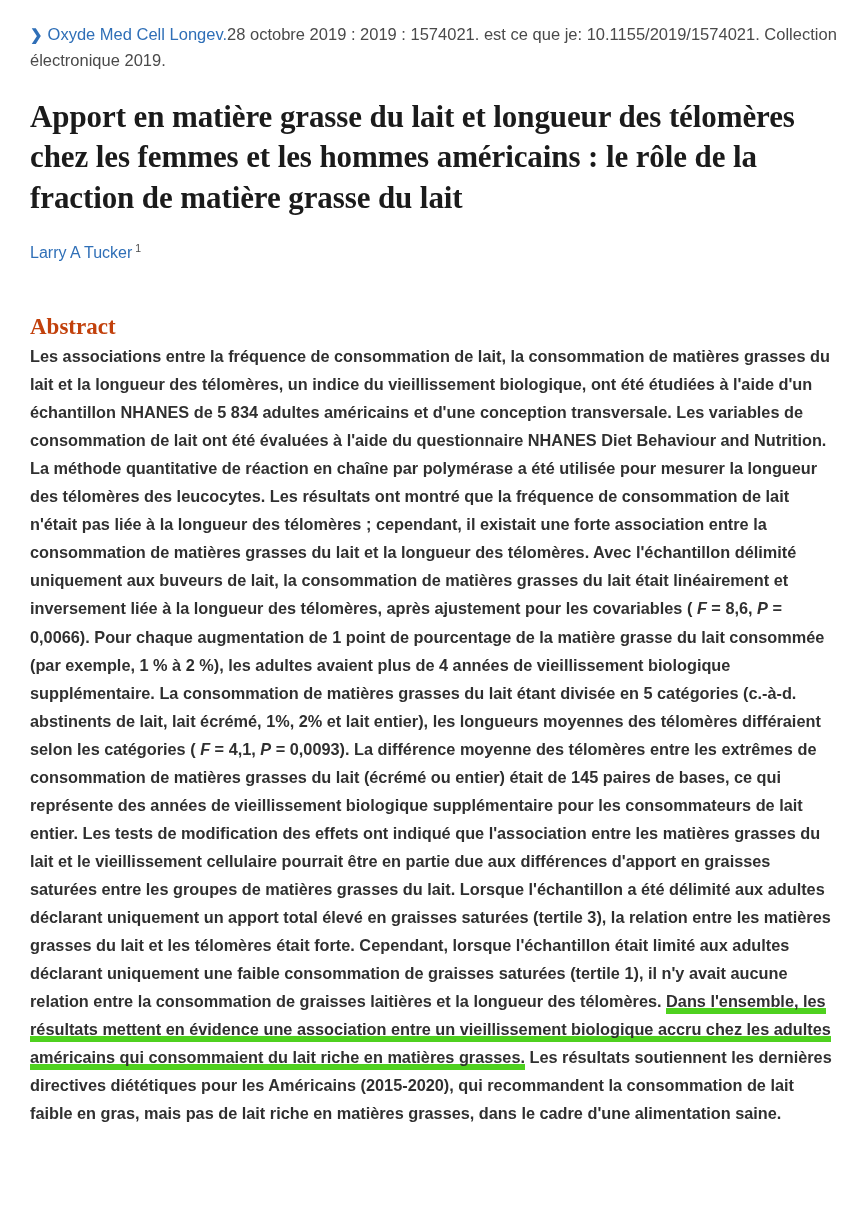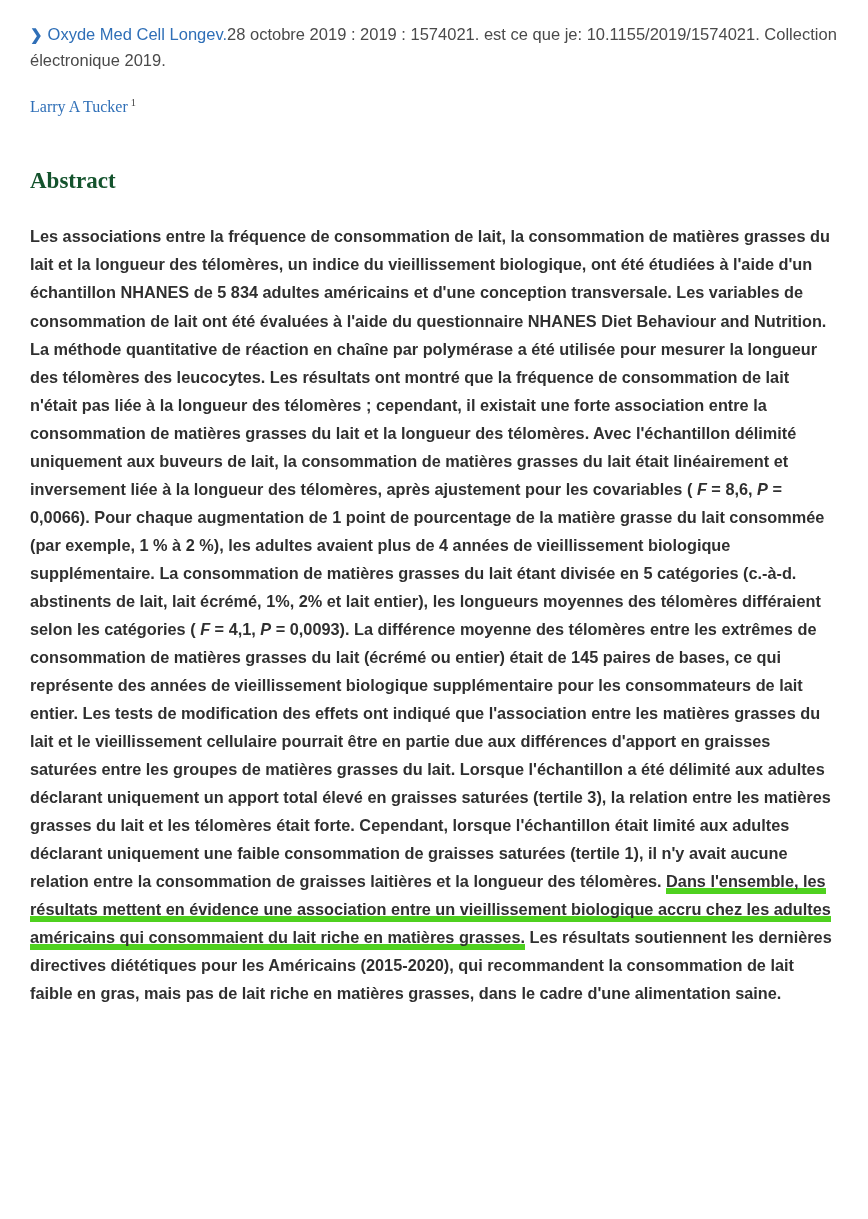--- a/index.html
+++ b/index.html
@@ -54,42 +54,41 @@
     padding-left: 4px;
     letter-spacing: -0.1px;
   }
 
   
   .authors {
     margin: 24px 0 0 0;
     padding-left: 4px;
     font-size: 16px;
     color: #2f6fb7;
-    font-family: Liberation Serif, serif;
   }
   .author-name {
     color: #2f6fb7;
     text-decoration: none;
     cursor: pointer;
   }
   .aff-sup {
     font-size: 10.5px;
     vertical-align: super;
     color: #4a4a4a;
     margin-left: 3px;
     cursor: pointer;
   }
 
   
   .abstract-heading {
     font-family: "Liberation Serif", serif;
     font-size: 23px;
     font-weight: bold;
-    color: #14532d;
-    margin: 52px 0 28px 0;
+    color: #c2410c;
+    margin: 52px 0 2px 0;
     padding-left: 4px;
   }
   .abstract-body {
     font-size: 16.3px;
     line-height: 1.72;
     color: #303030;
     text-align: left;
     padding-left: 4px;
     padding-right: 6px;
     margin: 0;
@@ -105,20 +104,21 @@
 </style>
 </head>
 <body>
 
 <div class="page">
 
   <p class="citation">
     <span class="chevron">❯</span><a class="journal-link" href="#">Oxyde Med Cell Longev.</a><span class="cit-rest">28 octobre 2019 : 2019 : 1574021. est ce que je: 10.1155/2019/1574021. Collection électronique 2019.</span>
   </p>
 
+  <h1 class="article-title">Apport en matière grasse du lait et longueur des télomères chez les femmes et les hommes américains : le rôle de la fraction de matière grasse du lait</h1>
 
   <div class="authors">
     <a class="author-name" href="#">Larry A Tucker</a><sup class="aff-sup">1</sup>
   </div>
 
   <h2 class="abstract-heading">Abstract</h2>
 
   <div class="abstract-body"><span>Les associations entre la fréquence de consommation de lait, la consommation de matières grasses du lait et la longueur des télomères, un indice du vieillissement biologique, ont été étudiées à l'aide d'un échantillon NHANES de 5 834 adultes américains et d'une conception transversale. Les variables de consommation de lait ont été évaluées à l'aide du questionnaire NHANES Diet Behaviour and Nutrition. La méthode quantitative de réaction en chaîne par polymérase a été utilisée pour mesurer la longueur des télomères des leucocytes. Les résultats ont montré que la fréquence de consommation de lait n'était pas liée à la longueur des télomères ; cependant, il existait une forte association entre la consommation de matières grasses du lait et la longueur des télomères. Avec l'échantillon délimité uniquement aux buveurs de lait, la consommation de matières grasses du lait était linéairement et inversement liée à la longueur des télomères, après ajustement pour les covariables ( </span><i>F</i><span> = 8,6, </span><i>P</i><span> = 0,0066). Pour chaque augmentation de 1 point de pourcentage de la matière grasse du lait consommée (par exemple, 1 % à 2 %), les adultes avaient plus de 4 années de vieillissement biologique supplémentaire. La consommation de matières grasses du lait étant divisée en 5 catégories (c.-à-d. abstinents de lait, lait écrémé, 1%, 2% et lait entier), les longueurs moyennes des télomères différaient selon les catégories ( </span><i>F</i><span> = 4,1, </span><i>P</i><span> = 0,0093). La différence moyenne des télomères entre les extrêmes de consommation de matières grasses du lait (écrémé ou entier) était de 145 paires de bases, ce qui représente des années de vieillissement biologique supplémentaire pour les consommateurs de lait entier. Les tests de modification des effets ont indiqué que l'association entre les matières grasses du lait et le vieillissement cellulaire pourrait être en partie due aux différences d'apport en graisses saturées entre les groupes de matières grasses du lait. Lorsque l'échantillon a été délimité aux adultes déclarant uniquement un apport total élevé en graisses saturées (tertile 3), la relation entre les matières grasses du lait et les télomères était forte. Cependant, lorsque l'échantillon était limité aux adultes déclarant uniquement une faible consommation de graisses saturées (tertile 1), il n'y avait aucune relation entre la consommation de graisses laitières et la longueur des télomères. </span><span class="hl">Dans l'ensemble, les résultats mettent en évidence une association entre un vieillissement biologique accru chez les adultes américains qui consommaient du lait riche en matières grasses.</span><span> Les résultats soutiennent les dernières directives diététiques pour les Américains (2015-2020), qui recommandent la consommation de lait faible en gras, mais pas de lait riche en matières grasses, dans le cadre d'une alimentation saine.</span></div>
 
 </div>

